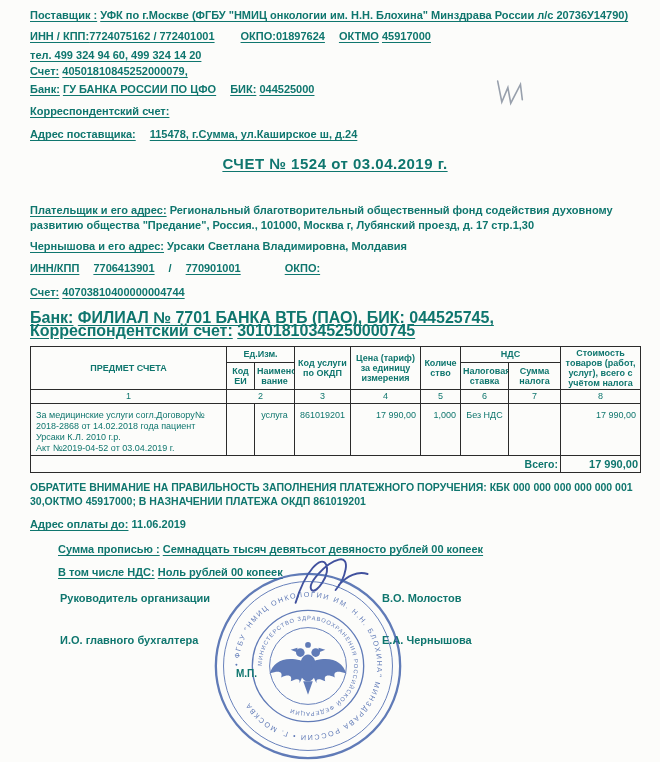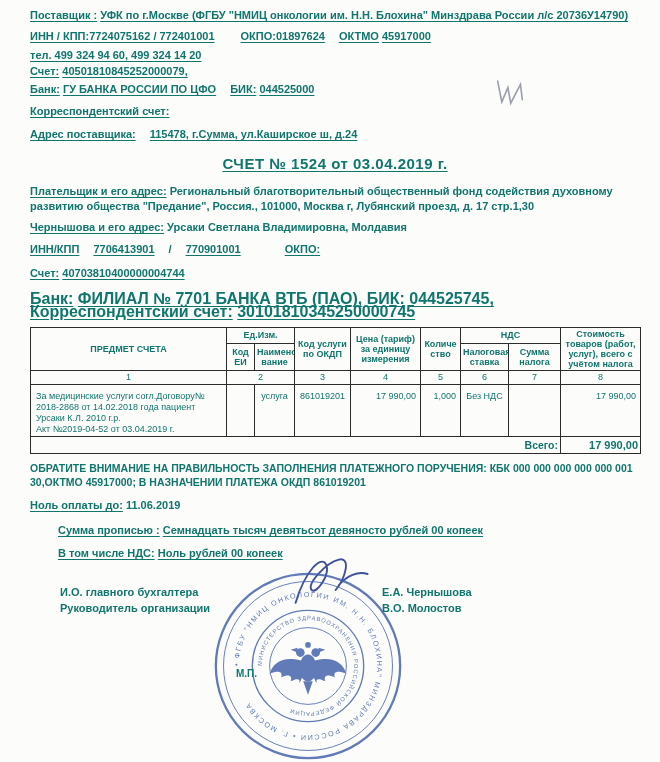--- a/index.html
+++ b/index.html
@@ -49,21 +49,21 @@
   <div class="line" style="margin-bottom:3px"><span class="u">тел. 499 324 94 60, 499 324 14 20</span></div>
 
   <div class="line" style="margin-bottom:5px"><span class="u">Счет:</span> <span class="u">40501810845252000079,</span></div>
 
   <div class="line" style="margin-bottom:9px"><span class="u">Банк:</span> <span class="u">ГУ БАНКА РОССИИ ПО ЦФО</span><span class="u gap-s">БИК:</span> <span class="u">044525000</span></div>
 
   <div class="line" style="margin-bottom:10px"><span class="u">Корреспондентский счет:</span></div>
 
   <div class="line" style="margin-bottom:14px"><span class="u">Адрес  поставщика:</span><span class="u gap-s">115478, г.Сумма, ул.Каширское ш, д.24</span></div>
 
-  <div class="title" style="margin:4px 0 11px 0"><span class="u">СЧЕТ № 1524  от  03.04.2019 г.</span></div>
+  <div class="title" style="margin:4px 0 30px 0"><span class="u">СЧЕТ № 1524  от  03.04.2019 г.</span></div>
 
   <div class="para" style="margin-bottom:7px"><span class="u">Плательщик и его  адрес:</span> <span>Региональный благотворительный общественный фонд содействия духовному развитию общества "Предание",  Россия., 101000, Москва г, Лубянский проезд, д. 17 стр.1,30</span></div>
 
   <div class="line" style="margin-bottom:9px"><span class="u">Чернышова и его адрес:</span> <span>Урсаки Светлана Владимировна, Молдавия</span></div>
 
   <div class="line" style="margin-bottom:11px"><span class="u">ИНН/КПП</span><span class="u gap-s">7706413901</span><span class="gap-s">/</span><span class="u gap-s">770901001</span><span class="u gap-l">ОКПО:</span></div>
 
   <div class="line" style="margin-bottom:12px"><span class="u">Счет:</span> <span class="u">40703810400000004744</span></div>
 
   <div class="line small" style="margin-bottom:9px"><span class="u">Банк:</span> <span class="u">ФИЛИАЛ № 7701 БАНКА ВТБ (ПАО),</span> <span class="u">БИК:</span> <span class="u">044525745,</span> <span class="u">Корреспондентский счет:</span> <span class="u">30101810345250000745</span></div>
@@ -133,33 +133,33 @@
       </tr>
       <tr class="total">
         <td class="total-label" colspan="8">Всего:</td>
         <td class="total-value">17 990,00</td>
       </tr>
     </tbody>
   </table>
 
   <div class="notice" style="margin:7px 0 10px 0">ОБРАТИТЕ ВНИМАНИЕ НА ПРАВИЛЬНОСТЬ ЗАПОЛНЕНИЯ ПЛАТЕЖНОГО ПОРУЧЕНИЯ: КБК  000 000 000 000 000 001 30,ОКТМО 45917000; В НАЗНАЧЕНИИ ПЛАТЕЖА ОКДП 861019201</div>
 
-  <div class="line" style="margin-bottom:12px"><span class="u">Ноль оплаты до:</span> <span>11.06.2019</span></div>
+  <div class="line" style="margin-bottom:12px"><span class="u">Адрес оплаты до:</span> <span>11.06.2019</span></div>
 
   <div class="line" style="margin-bottom:10px;margin-left:28px"><span class="u">Сумма  прописью :</span> <span class="u">Семнадцать тысяч девятьсот девяносто рублей 00 копеек</span></div>
 
   <div class="line" style="margin-bottom:13px;margin-left:28px"><span class="u">В том числе НДС:</span> <span class="u">Ноль рублей 00 копеек</span></div>
 
+  <div class="sig-row">
+    <span class="sig-label">Руководитель организации</span>
+    <span class="sig-name">В.О. Молостов</span>
+  </div>
   <div class="sig-row" style="margin-top:26px">
     <span class="sig-label">И.О. главного бухгалтера</span>
     <span class="sig-name">Е.А. Чернышова</span>
-  </div>
-  <div class="sig-row">
-    <span class="sig-label">Руководитель организации</span>
-    <span class="sig-name">В.О. Молостов</span>
   </div>
 
   <div class="mp-mark">М.П.</div>
 
   <svg class="sig-scribble" viewBox="0 0 110 80">
     <path d="M12 66 C24 26 44 6 50 18 C56 30 38 56 32 50 C26 42 50 16 66 12 C82 8 74 36 62 50 M66 44 C76 32 90 26 102 30" fill="none" stroke="#2c3e94" stroke-width="2.4" stroke-linecap="round" opacity="0.9"></path>
   </svg>
 
   <svg class="pen-mark" viewBox="0 0 36 28">
     <g transform="rotate(8 18 14)">

